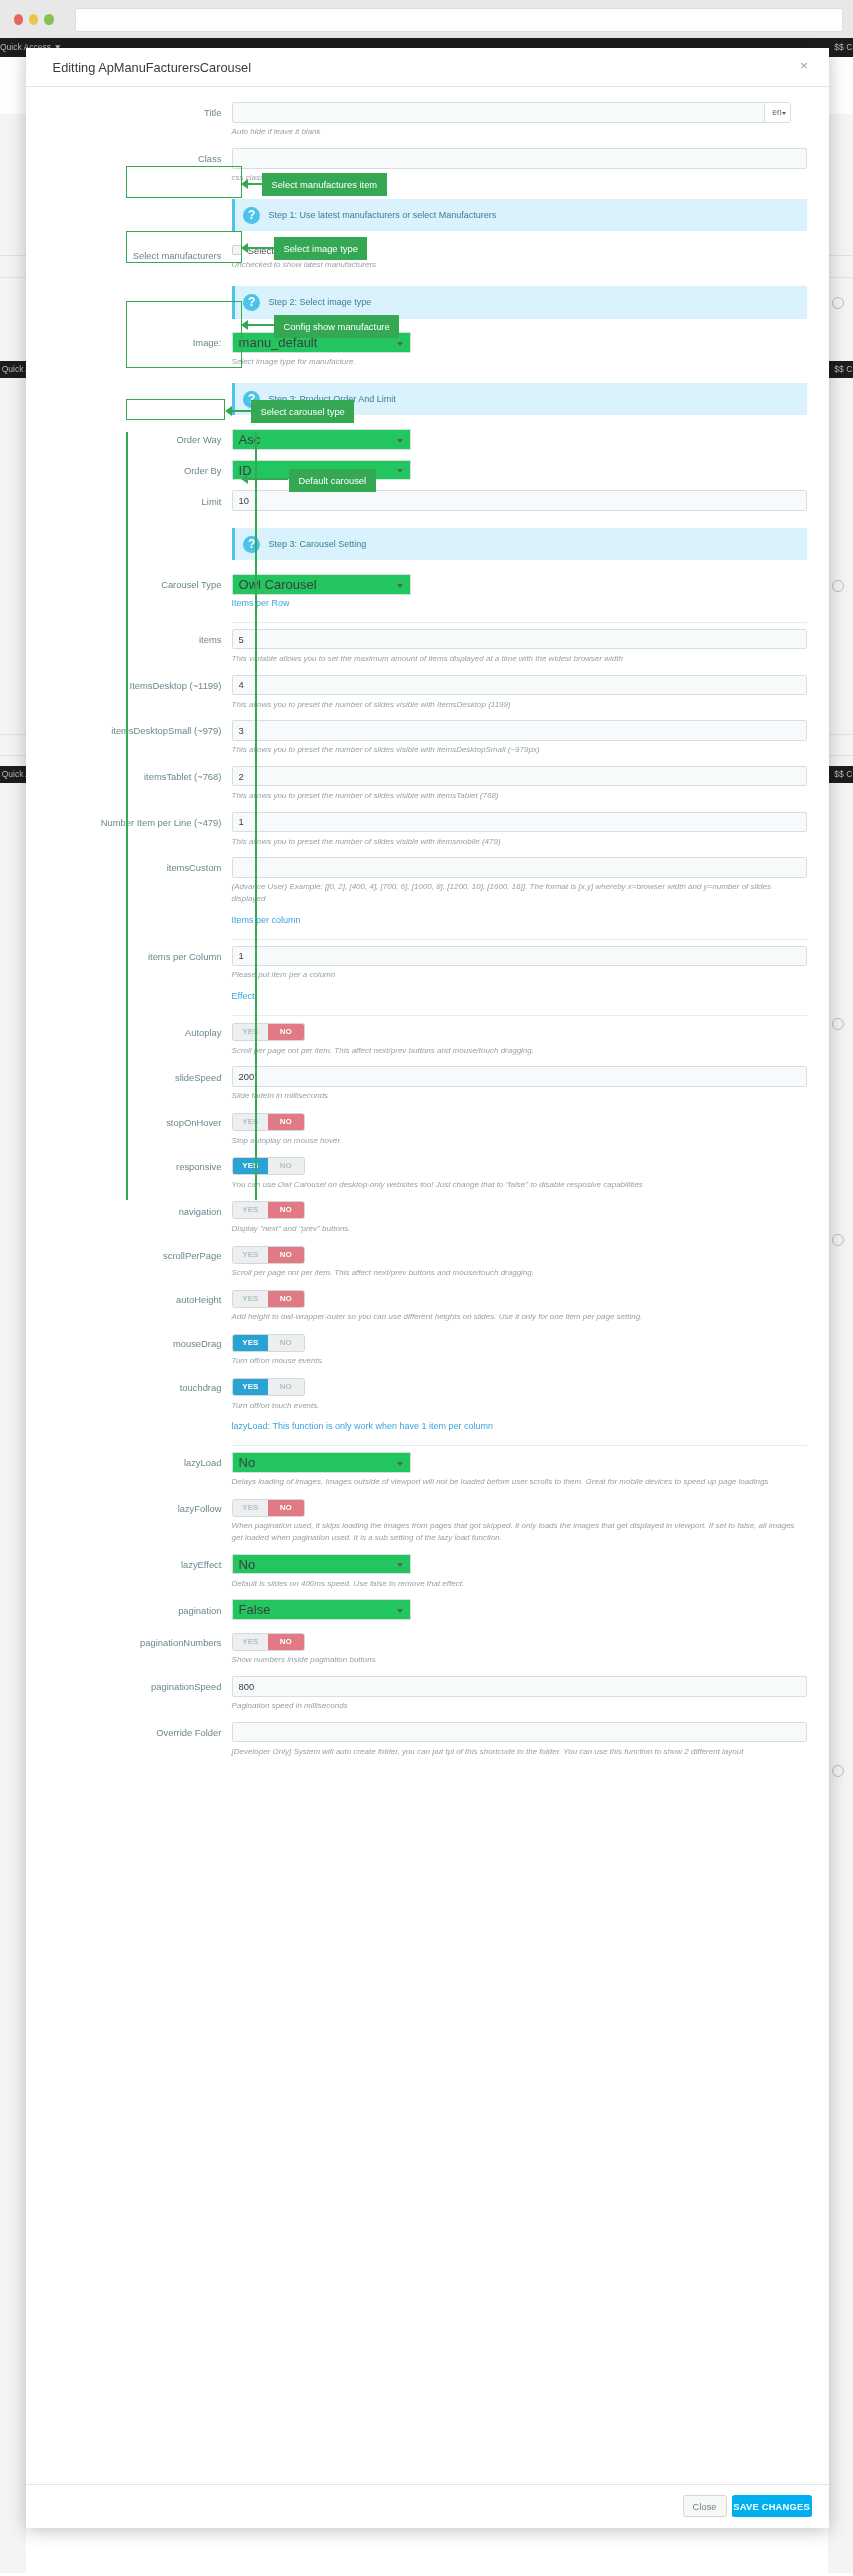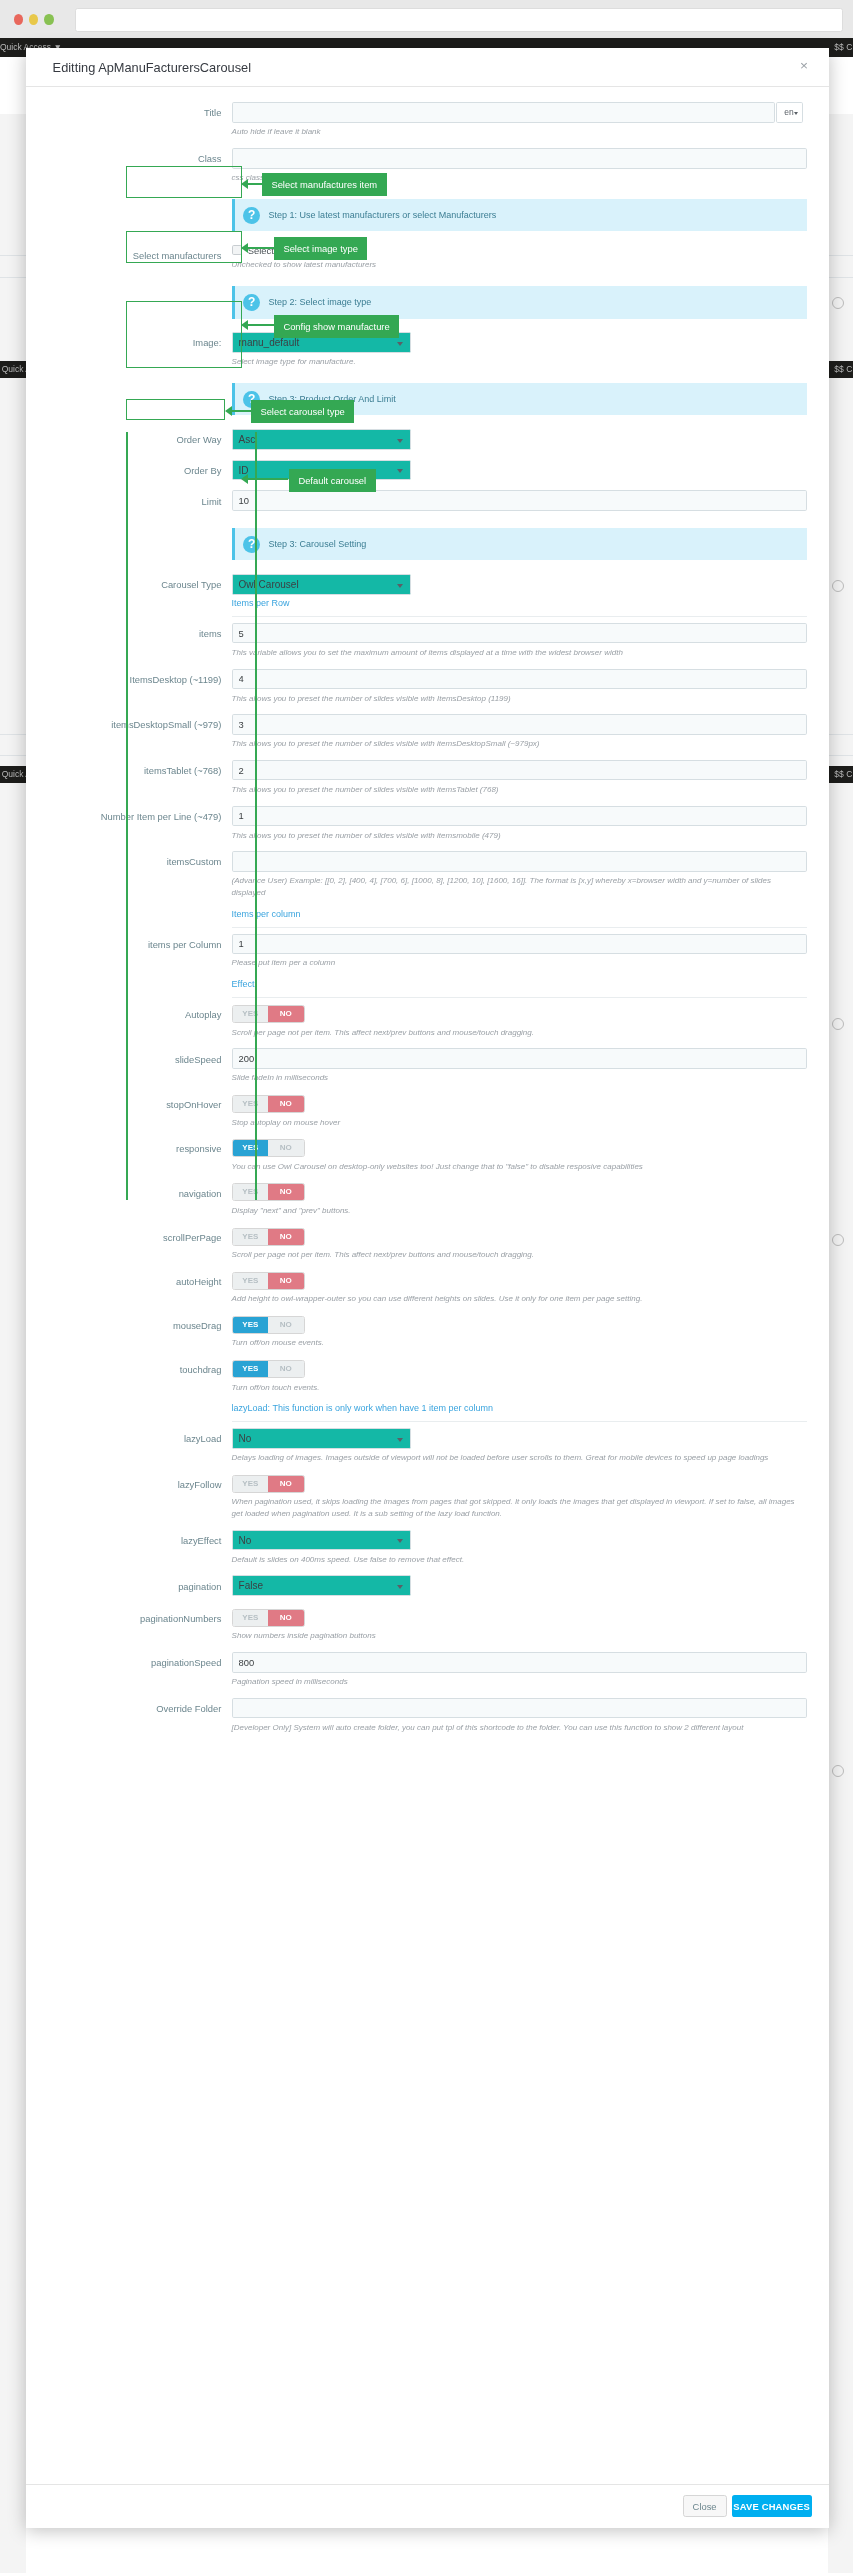--- a/index.html
+++ b/index.html
@@ -104,30 +104,30 @@
     width: 100%; height: 20.5px; border: 0.9px solid #d6dee2; background: #f7fafb;
     border-radius: 1.7px; font-size: 9.4px; color: #3c4043;
     padding: 0 6px; line-height: 19px; font-family: "Liberation Sans", sans-serif;
   }
   .help {
     font-size: 8px; color: #9aa0a6; font-style: italic;
     margin: 3.4px 0 10.2px 0; line-height: 1.45;
   }
   .sel {
     position: relative; width: 179px; height: 20.5px; border: 0.9px solid #d6dee2;
-    background: #14b8a6; border-radius: 1.7px; font-size: 10px; color: #3c4043;
+    background: #22c55e; border-radius: 1.7px; font-size: 13px; color: #3c4043;
     line-height: 19px; padding: 0 19px 0 6px;
   }
   .sel:after {
     content: ""; position: absolute; right: 6.8px; top: 8.5px;
     border-left: 3.4px solid transparent; border-right: 3.4px solid transparent;
     border-top: 4.3px solid #5a6067;
   }
   .lang-btn {
-    position: absolute; right: 4px; top: 0; width: 27px; height: 20.5px;
+    position: absolute; right: 16px; top: 0; width: 27px; height: 20.5px;
     border: 0.9px solid #d6dee2; background: #fff; border-radius: 1.7px;
     font-size: 8.5px; color: #5a6067; line-height: 19px; text-align: center; margin-left: 44px;
   }
   .lang-btn:after {
     content: ""; position: absolute; right: 3.4px; top: 8.5px;
     border-left: 2.6px solid transparent; border-right: 2.6px solid transparent;
     border-top: 3.4px solid #5a6067;
   }
 
   
@@ -161,21 +161,21 @@
     font-weight: bold;
   }
   .toggle .on-off { background: #eceff0; color: #b6bfc4; }
   .toggle .yes-on { background: #29a3d4; color: #fff; }
   .toggle .no-on  { background: #e07a85; color: #fff; }
 
   
   .seclink {
     font-size: 9px; color: #3aa4de; margin: 3.4px 0 6px 0;
   }
-  .seclink.hr { border-bottom: 0.9px solid #e9edef; padding-bottom: 8px; }
+  .seclink.hr { border-bottom: 0.9px solid #e9edef; padding-bottom: 14px; }
 
   
   .anno-box {
     position: absolute; border: 1.7px solid #35a853; pointer-events: none;
     z-index: 40;
   }
   .anno-tag {
     position: absolute; background: #34a853; color: #fff;
     font-size: 9.4px; padding: 6px 9.4px; white-space: nowrap; z-index: 42;
   }

